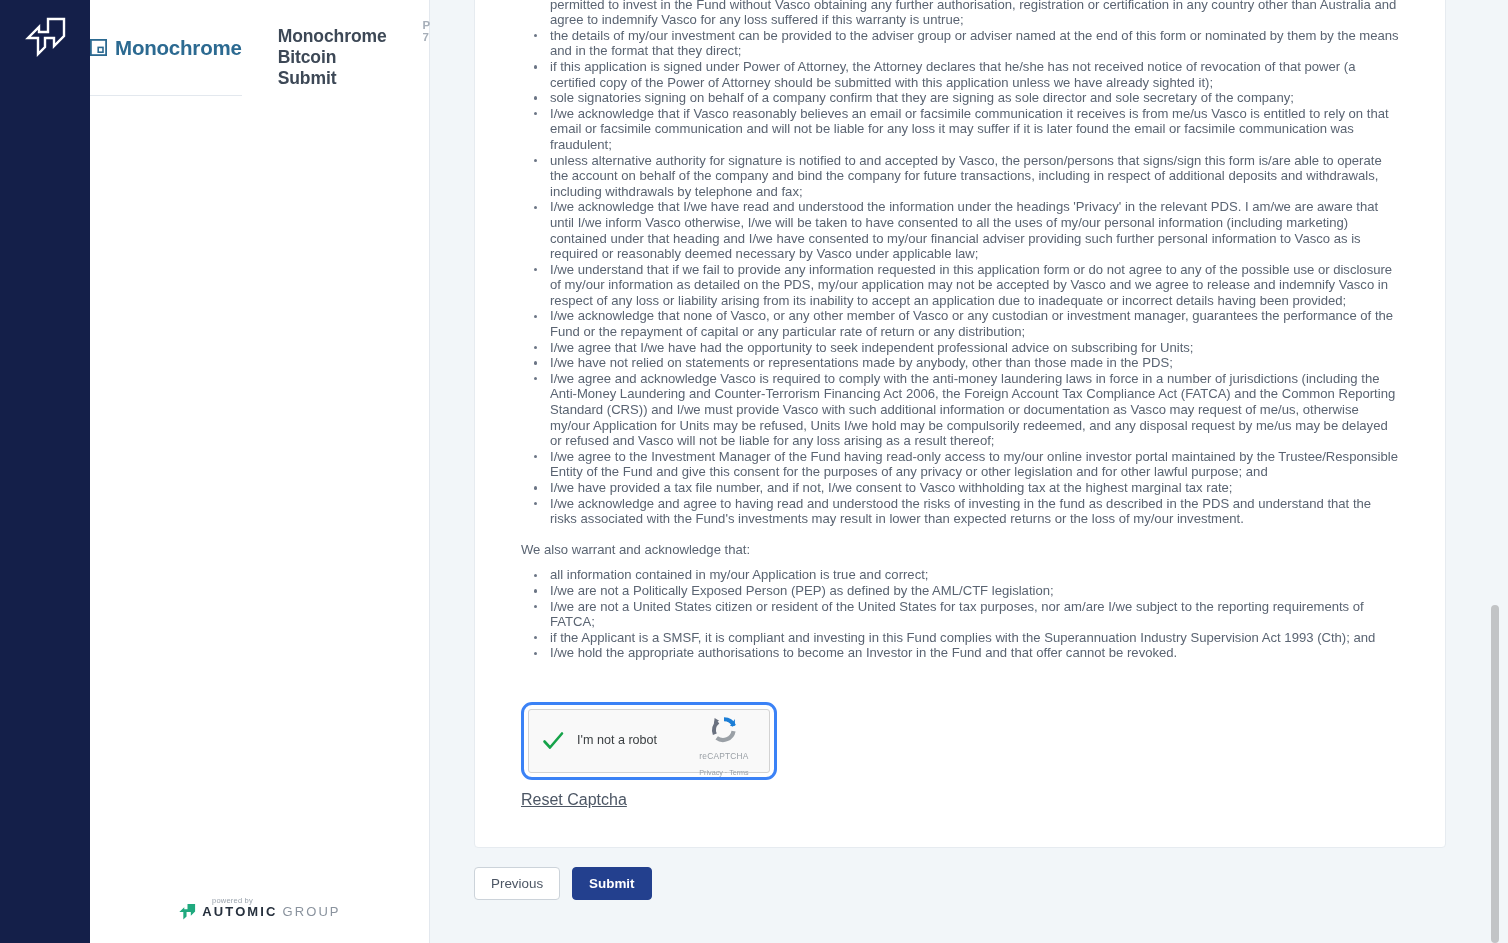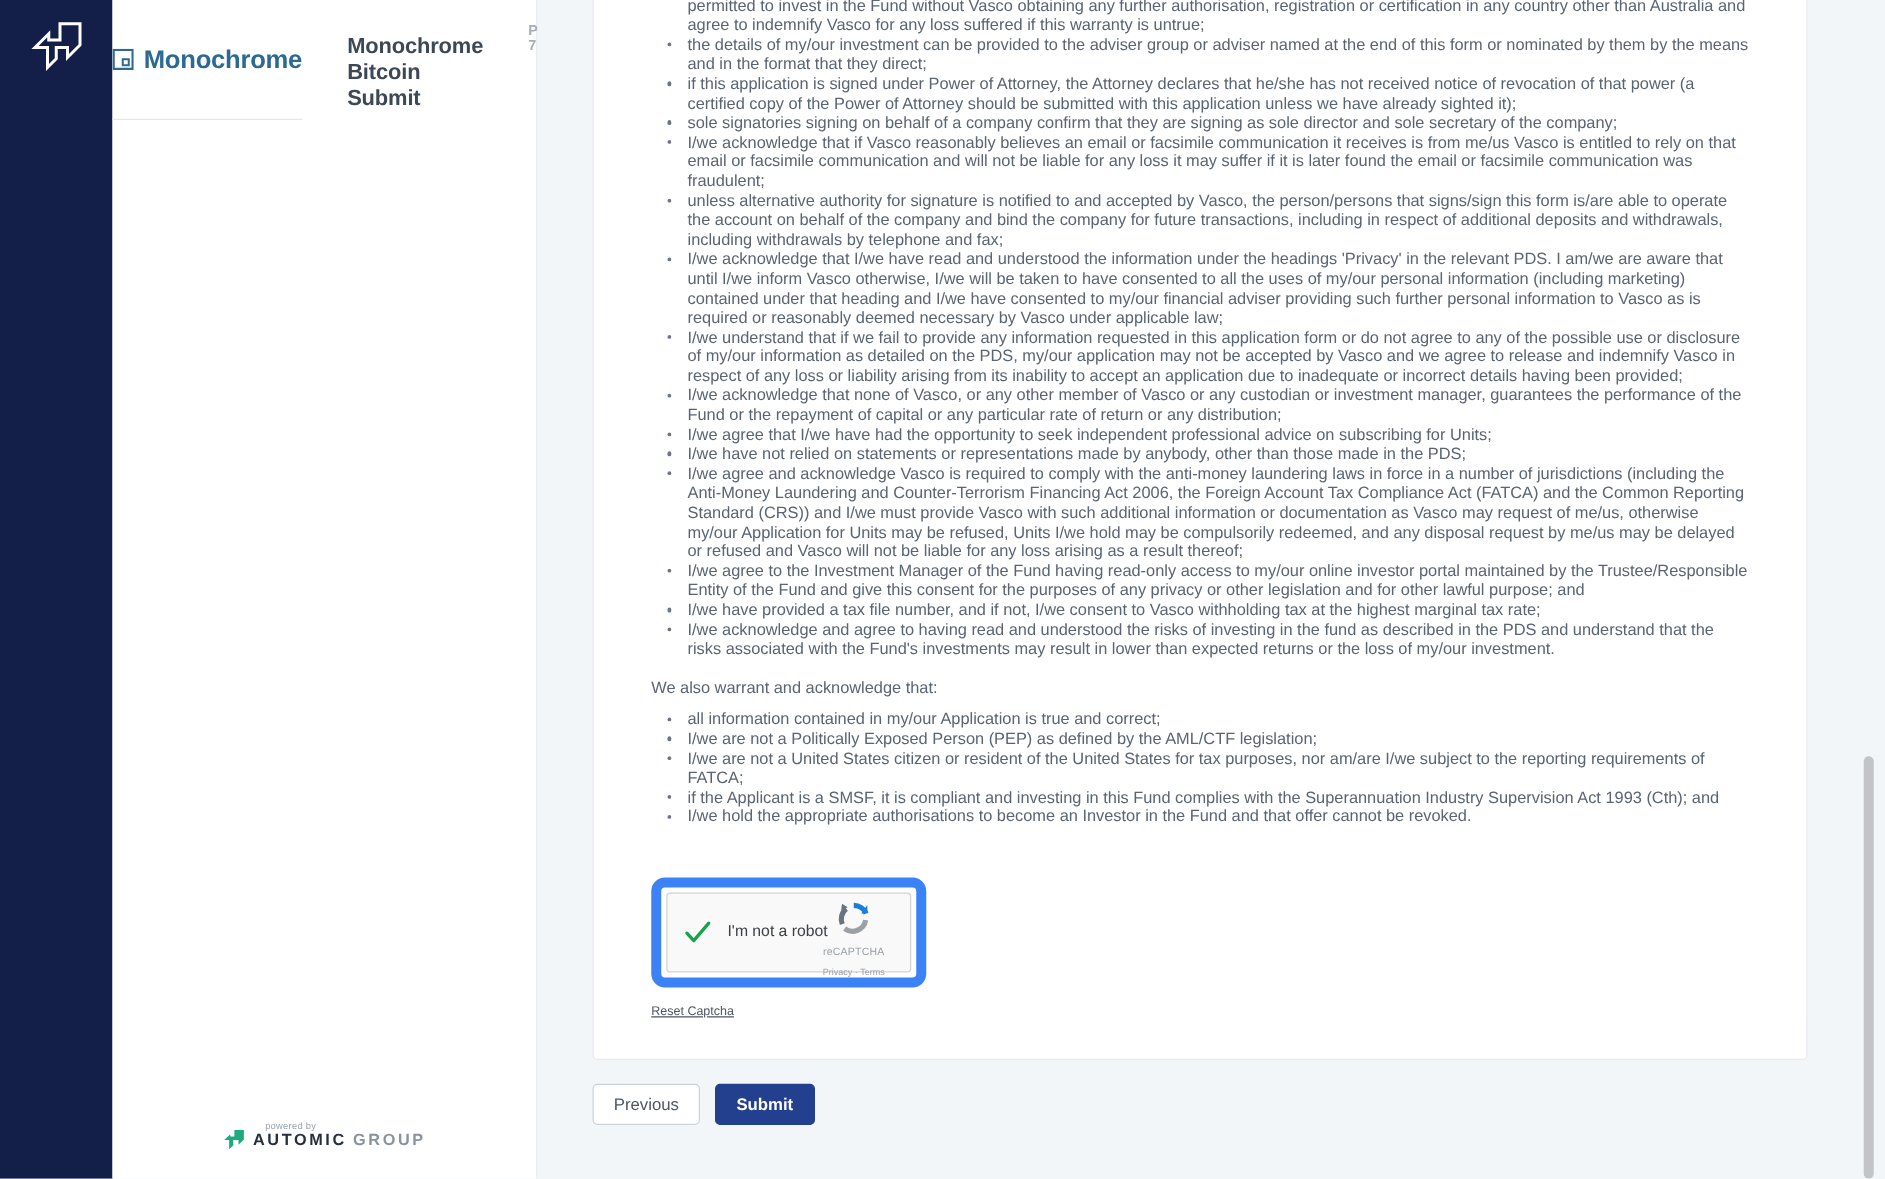--- a/index.html
+++ b/index.html
@@ -111,21 +111,21 @@
     letter-spacing: 0.2px;
     margin-bottom: -3px;
     margin-left: -54px;
   }
   .automic-row { display: flex; align-items: center; gap: 5px; }
   .automic-mark { width: 19px; height: 19px; display:block; }
   .automic-bold {
     font-size: 13px; font-weight: 700; color: #26303d; letter-spacing: 2.1px;
   }
   .automic-light {
-    font-size: 13px; font-weight: 700; color: #8a939e; letter-spacing: 2.1px;
+    font-size: 13px; font-weight: 400; color: #8a939e; letter-spacing: 2.1px;
   }
 
   
   .main {
     flex: 1;
     background: #f2f6f9;
     position: relative;
     overflow: hidden;
     padding: 0 62px 0 44px;
   }
@@ -166,22 +166,22 @@
   .doc li.nobullet::before { display: none; }
   .doc p.warrant {
     margin: 15px 0 10px 0;
     padding-left: 0;
   }
   .doc ul.second li { padding-bottom: 0; }
 
   
   .captcha-wrap { margin-top: 41px; }
   .captcha-outline {
-    width: 220px;
-    border: 8px solid #3b82f6;
+    width: 256px;
+    border: 3px solid #3b82f6;
     border-radius: 11px;
     padding: 4px;
     background: #ffffff;
   }
   .captcha-box {
     background: #f9f9f9;
     border: 1px solid #d3d3d3;
     border-radius: 3px;
     height: 64px;
     display: flex;
@@ -204,21 +204,21 @@
     text-align: center;
   }
   .recap-logo { width: 30px; height: 30px; display: inline-block; }
   .recap-name {
     font-size: 8.4px; color: #9aa0a6; letter-spacing: 0.2px; margin-top: 0px;
   }
   .recap-links { font-size: 7.2px; color: #9aa0a6; margin-top: 1px; }
   .reset-link {
     display: inline-block;
     margin-top: 12px;
-    font-size: 10px;
+    font-size: 16px;
     color: #4c5664;
     text-decoration: underline;
     cursor: pointer;
   }
 
   
   .btn-row {
     display: flex;
     gap: 12px;
     margin-top: 19px;

